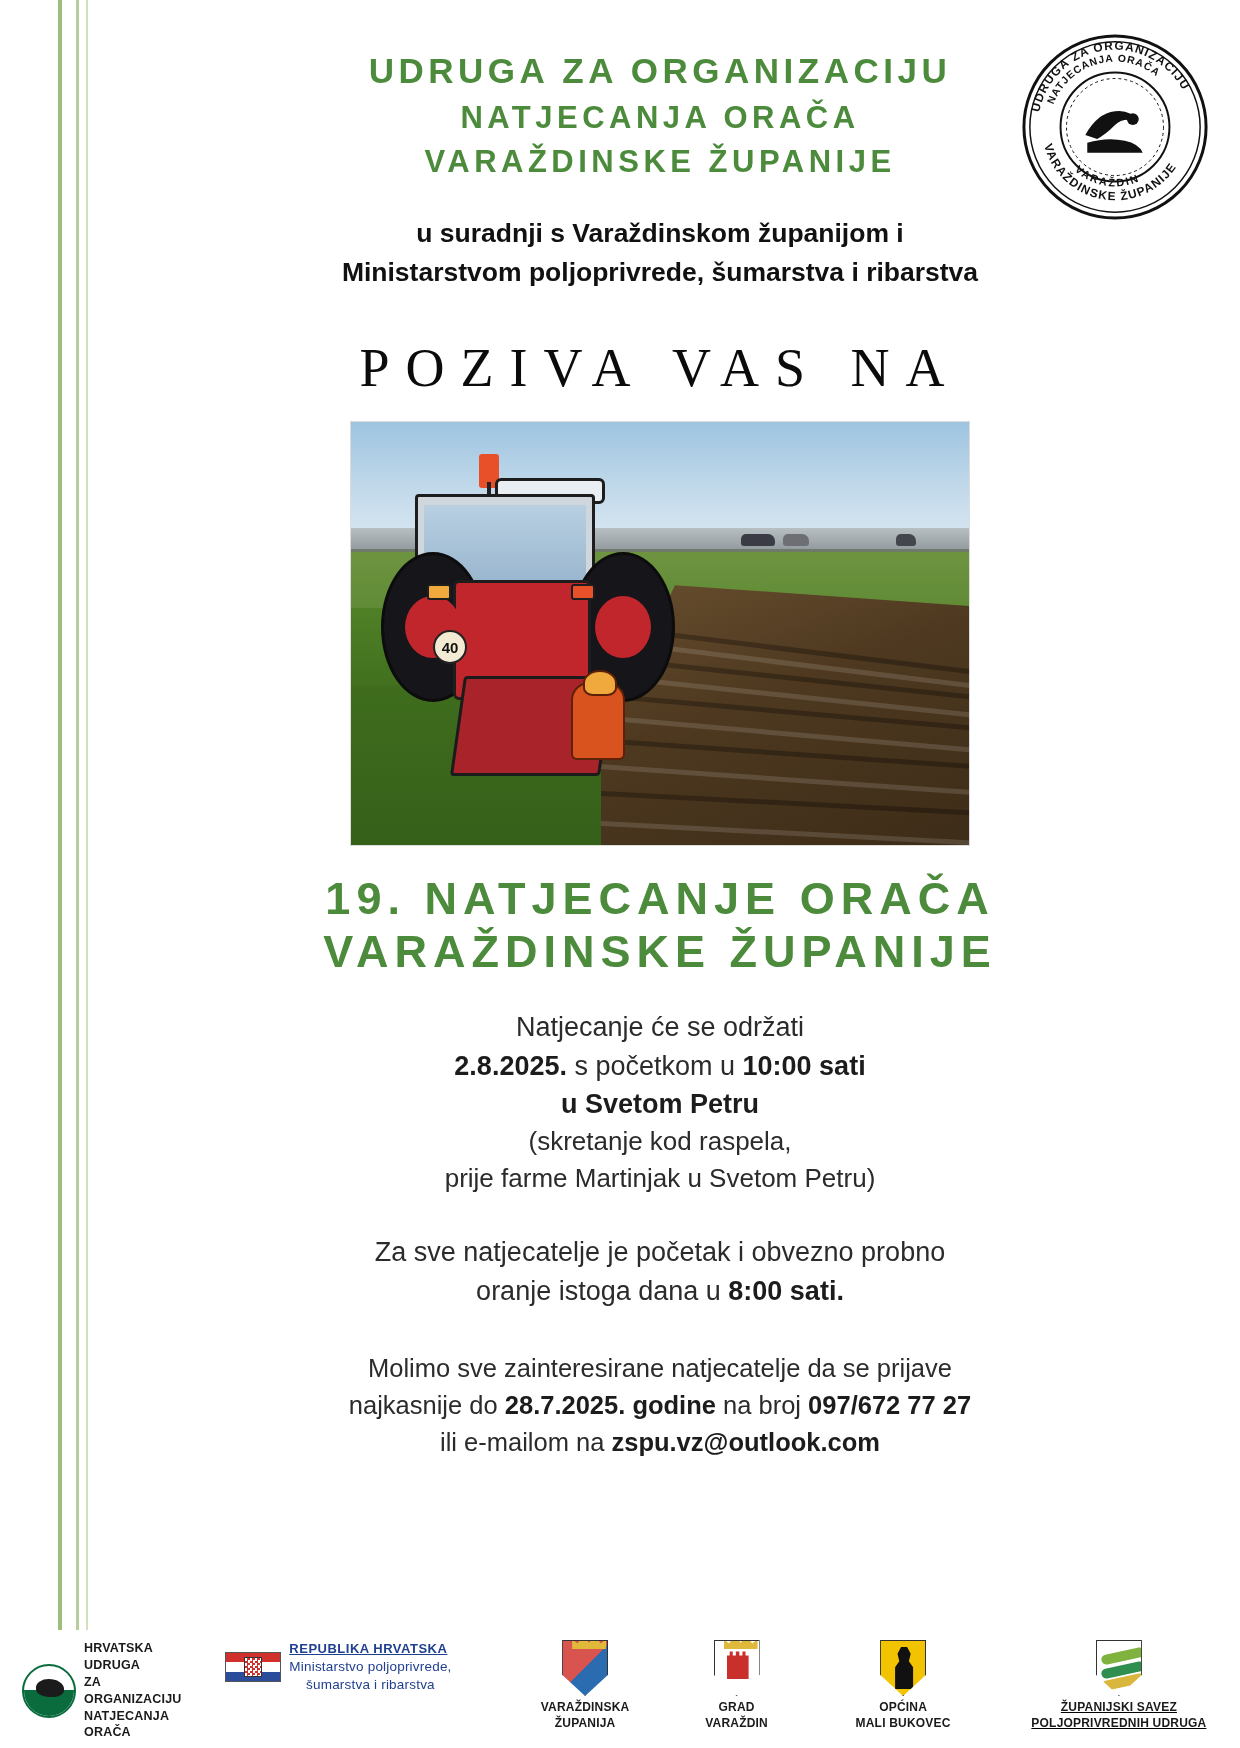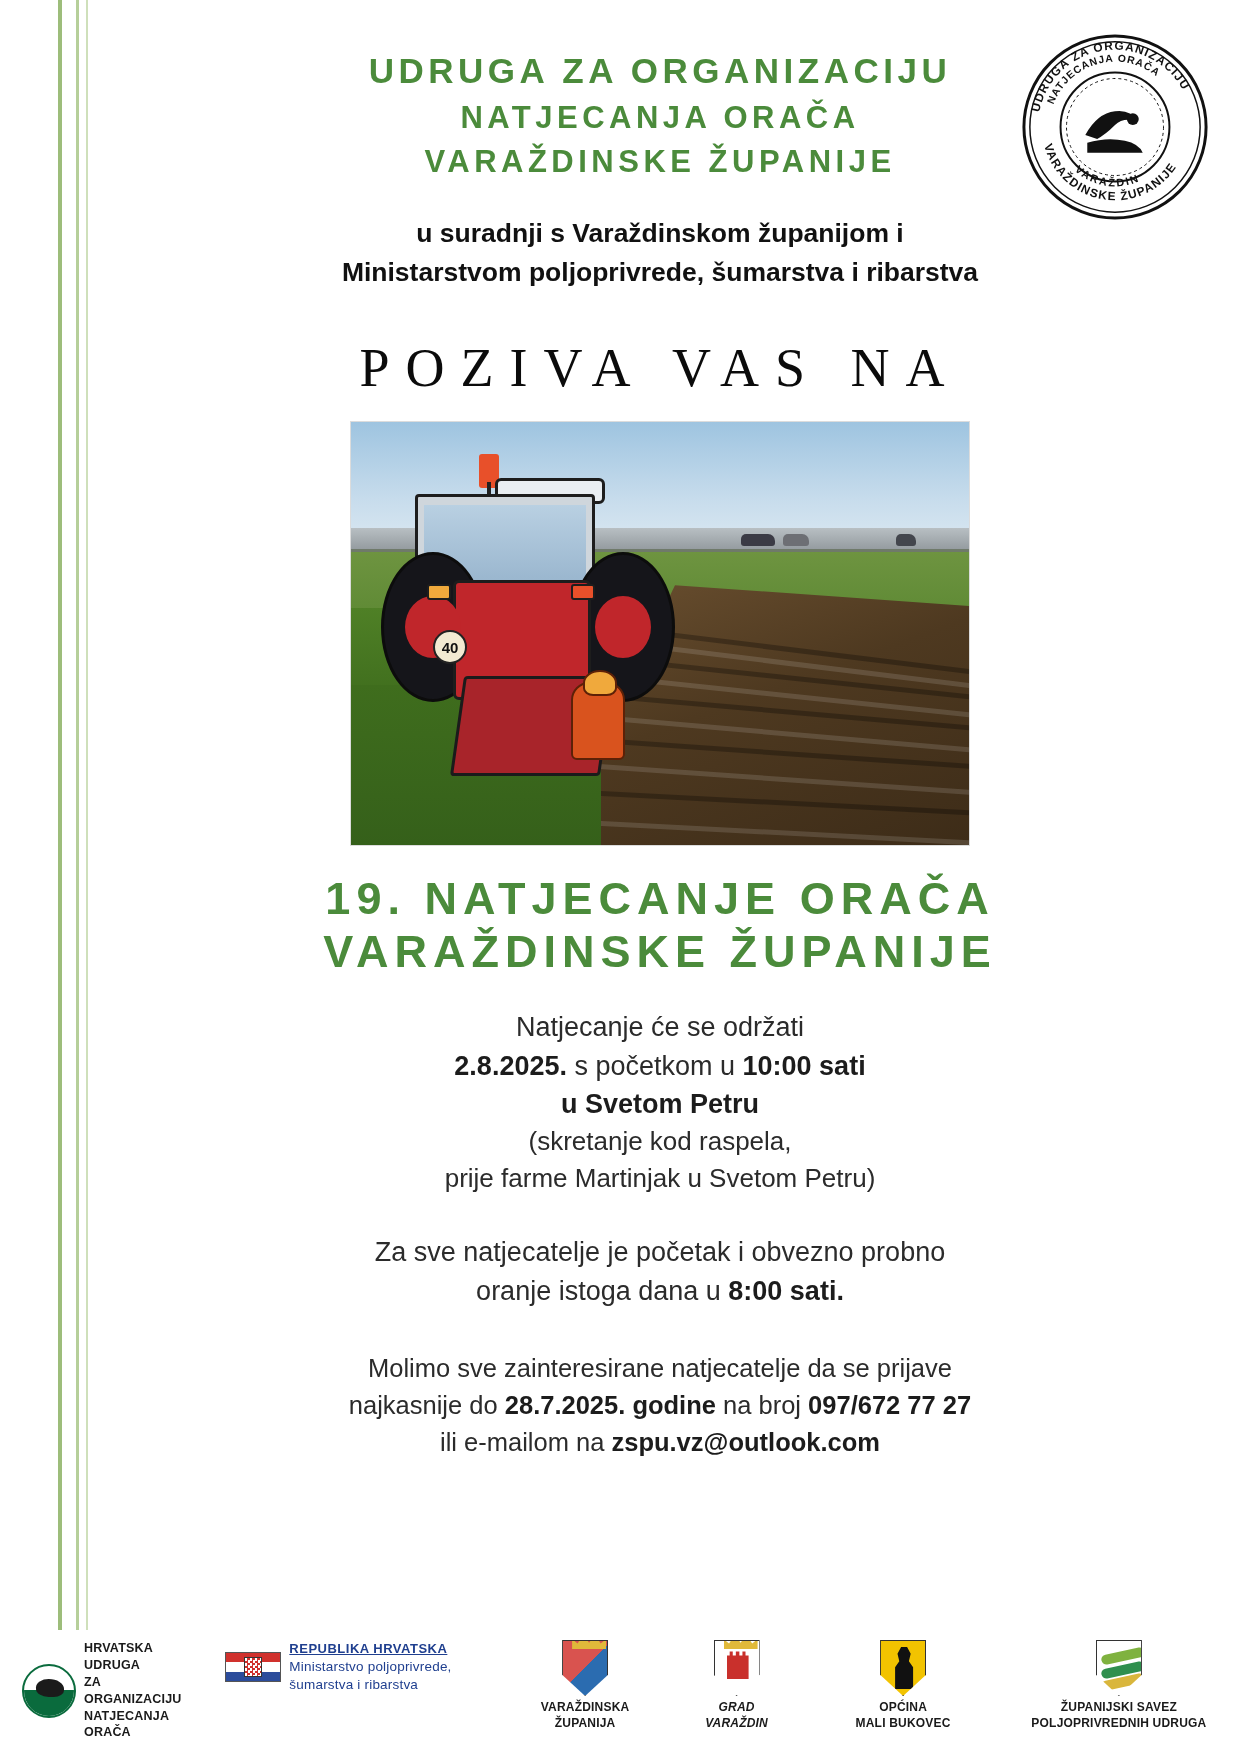--- a/index.html
+++ b/index.html
@@ -484,38 +484,38 @@
       <div>ZA ORGANIZACIJU</div>
       <div>NATJECANJA ORAČA</div>
     </div>
   </div>
 
   <div class="flogo" style="width:255px; margin-left:14px;">
     <div class="hr-flag"></div>
     <div class="txt">
       <div class="rh-text" style="font-size:13px;letter-spacing:.5px;">REPUBLIKA HRVATSKA</div>
       <div class="min-text" style="font-size:13.5px;">Ministarstvo poljoprivrede,</div>
-      <div class="min-text" style="font-size:13.5px;">šumarstva i ribarstva</div>
+      <div class="min-text" style="font-size:13.5px;text-align:center;">šumarstva i ribarstva</div>
     </div>
   </div>
 
   <div class="flogo stacked" style="width:140px; margin-left:26px;">
     <div class="crest">
       <div class="shield">
           <div class="vz-quad"></div>
           <div class="crown"></div>
         </div>
     </div>
     <div class="txt">
       <div>VARAŽDINSKA</div>
       <div>ŽUPANIJA</div>
     </div>
   </div>
 
-  <div class="flogo stacked" style="width:120px; margin-left:12px;font-style:italic;">
+  <div class="flogo stacked" style="width:120px; margin-left:12px;">
     <div class="crest">
       <div class="shield" style="background:#ffffff;">
         <div class="tower"></div>
         <div class="crown"></div>
       </div>
     </div>
     <div class="txt">
       <div>GRAD</div>
       <div>VARAŽDIN</div>
     </div>
@@ -526,21 +526,21 @@
       <div class="shield yellow-bg">
         <div class="knight"></div>
       </div>
     </div>
     <div class="txt">
       <div>OPĆINA</div>
       <div>MALI BUKOVEC</div>
     </div>
   </div>
 
-  <div class="flogo stacked" style="width:215px; margin-left:24px;">
+  <div class="flogo stacked" style="width:215px; margin-left:24px;text-decoration:underline;">
     <div class="crest">
       <div class="shield" style="background:#ffffff;">
         <div class="zsp-mark">
           <div class="band b1"></div>
           <div class="band b2"></div>
           <div class="band b3"></div>
         </div>
       </div>
     </div>
     <div class="txt">

